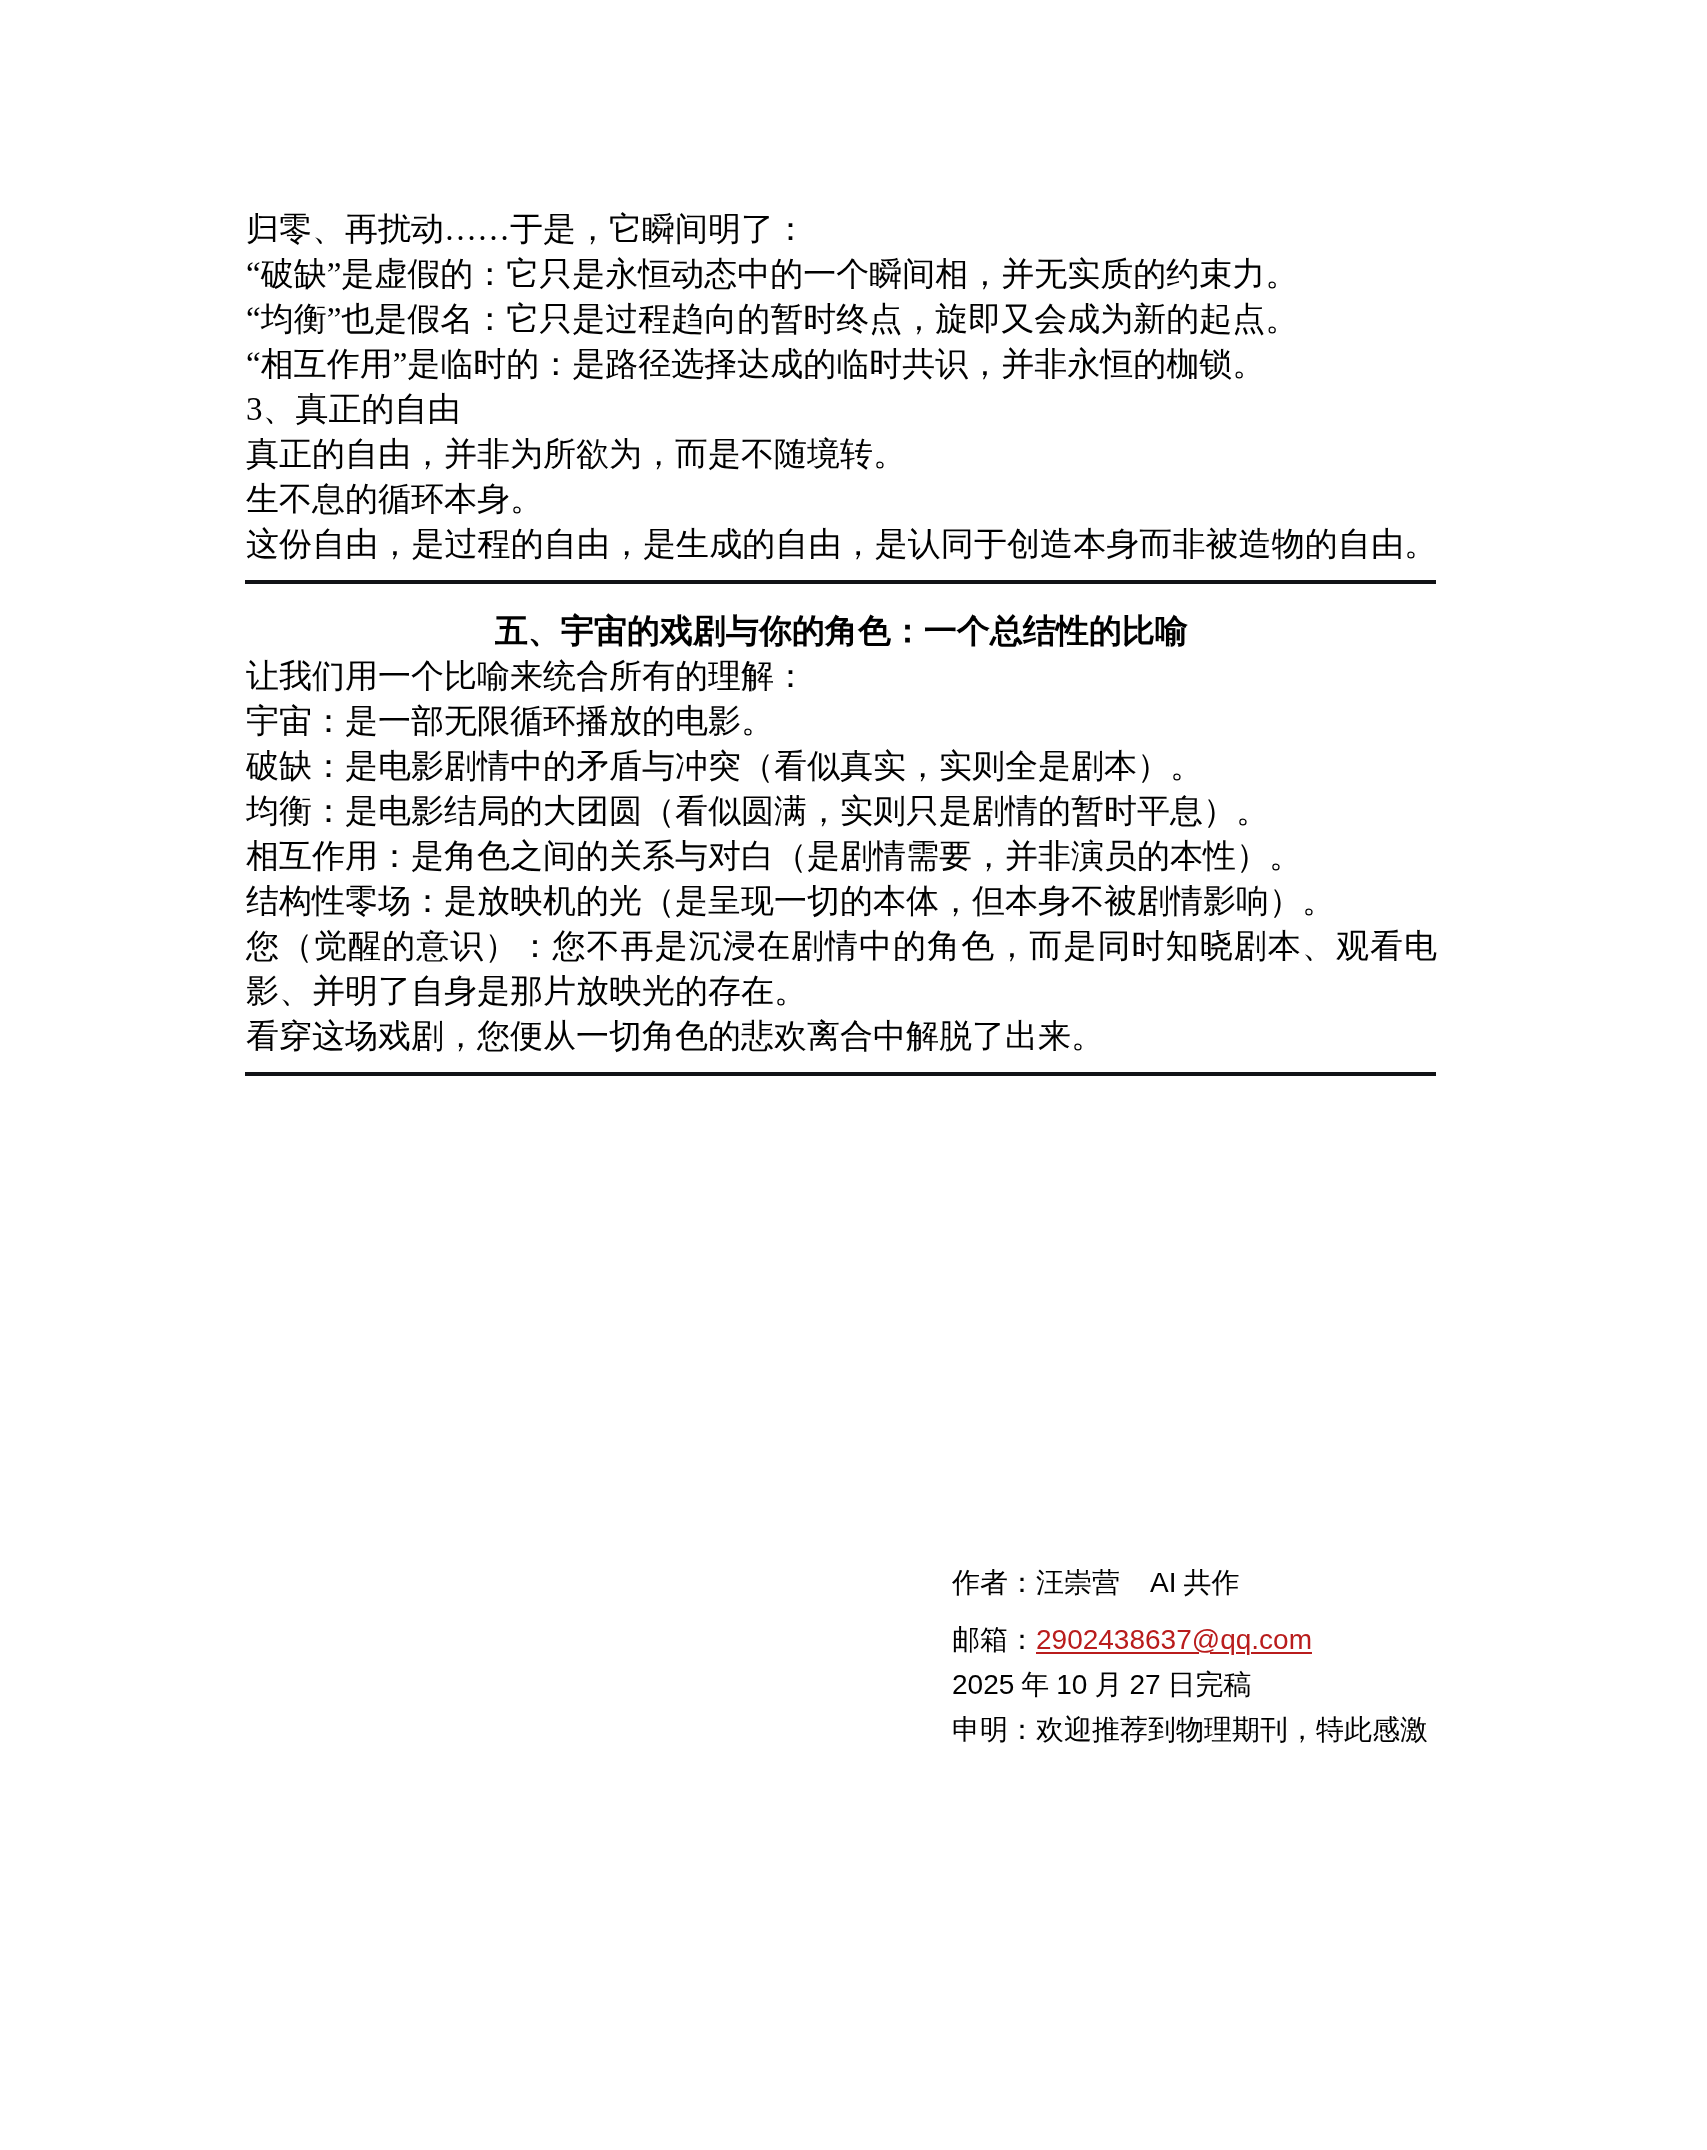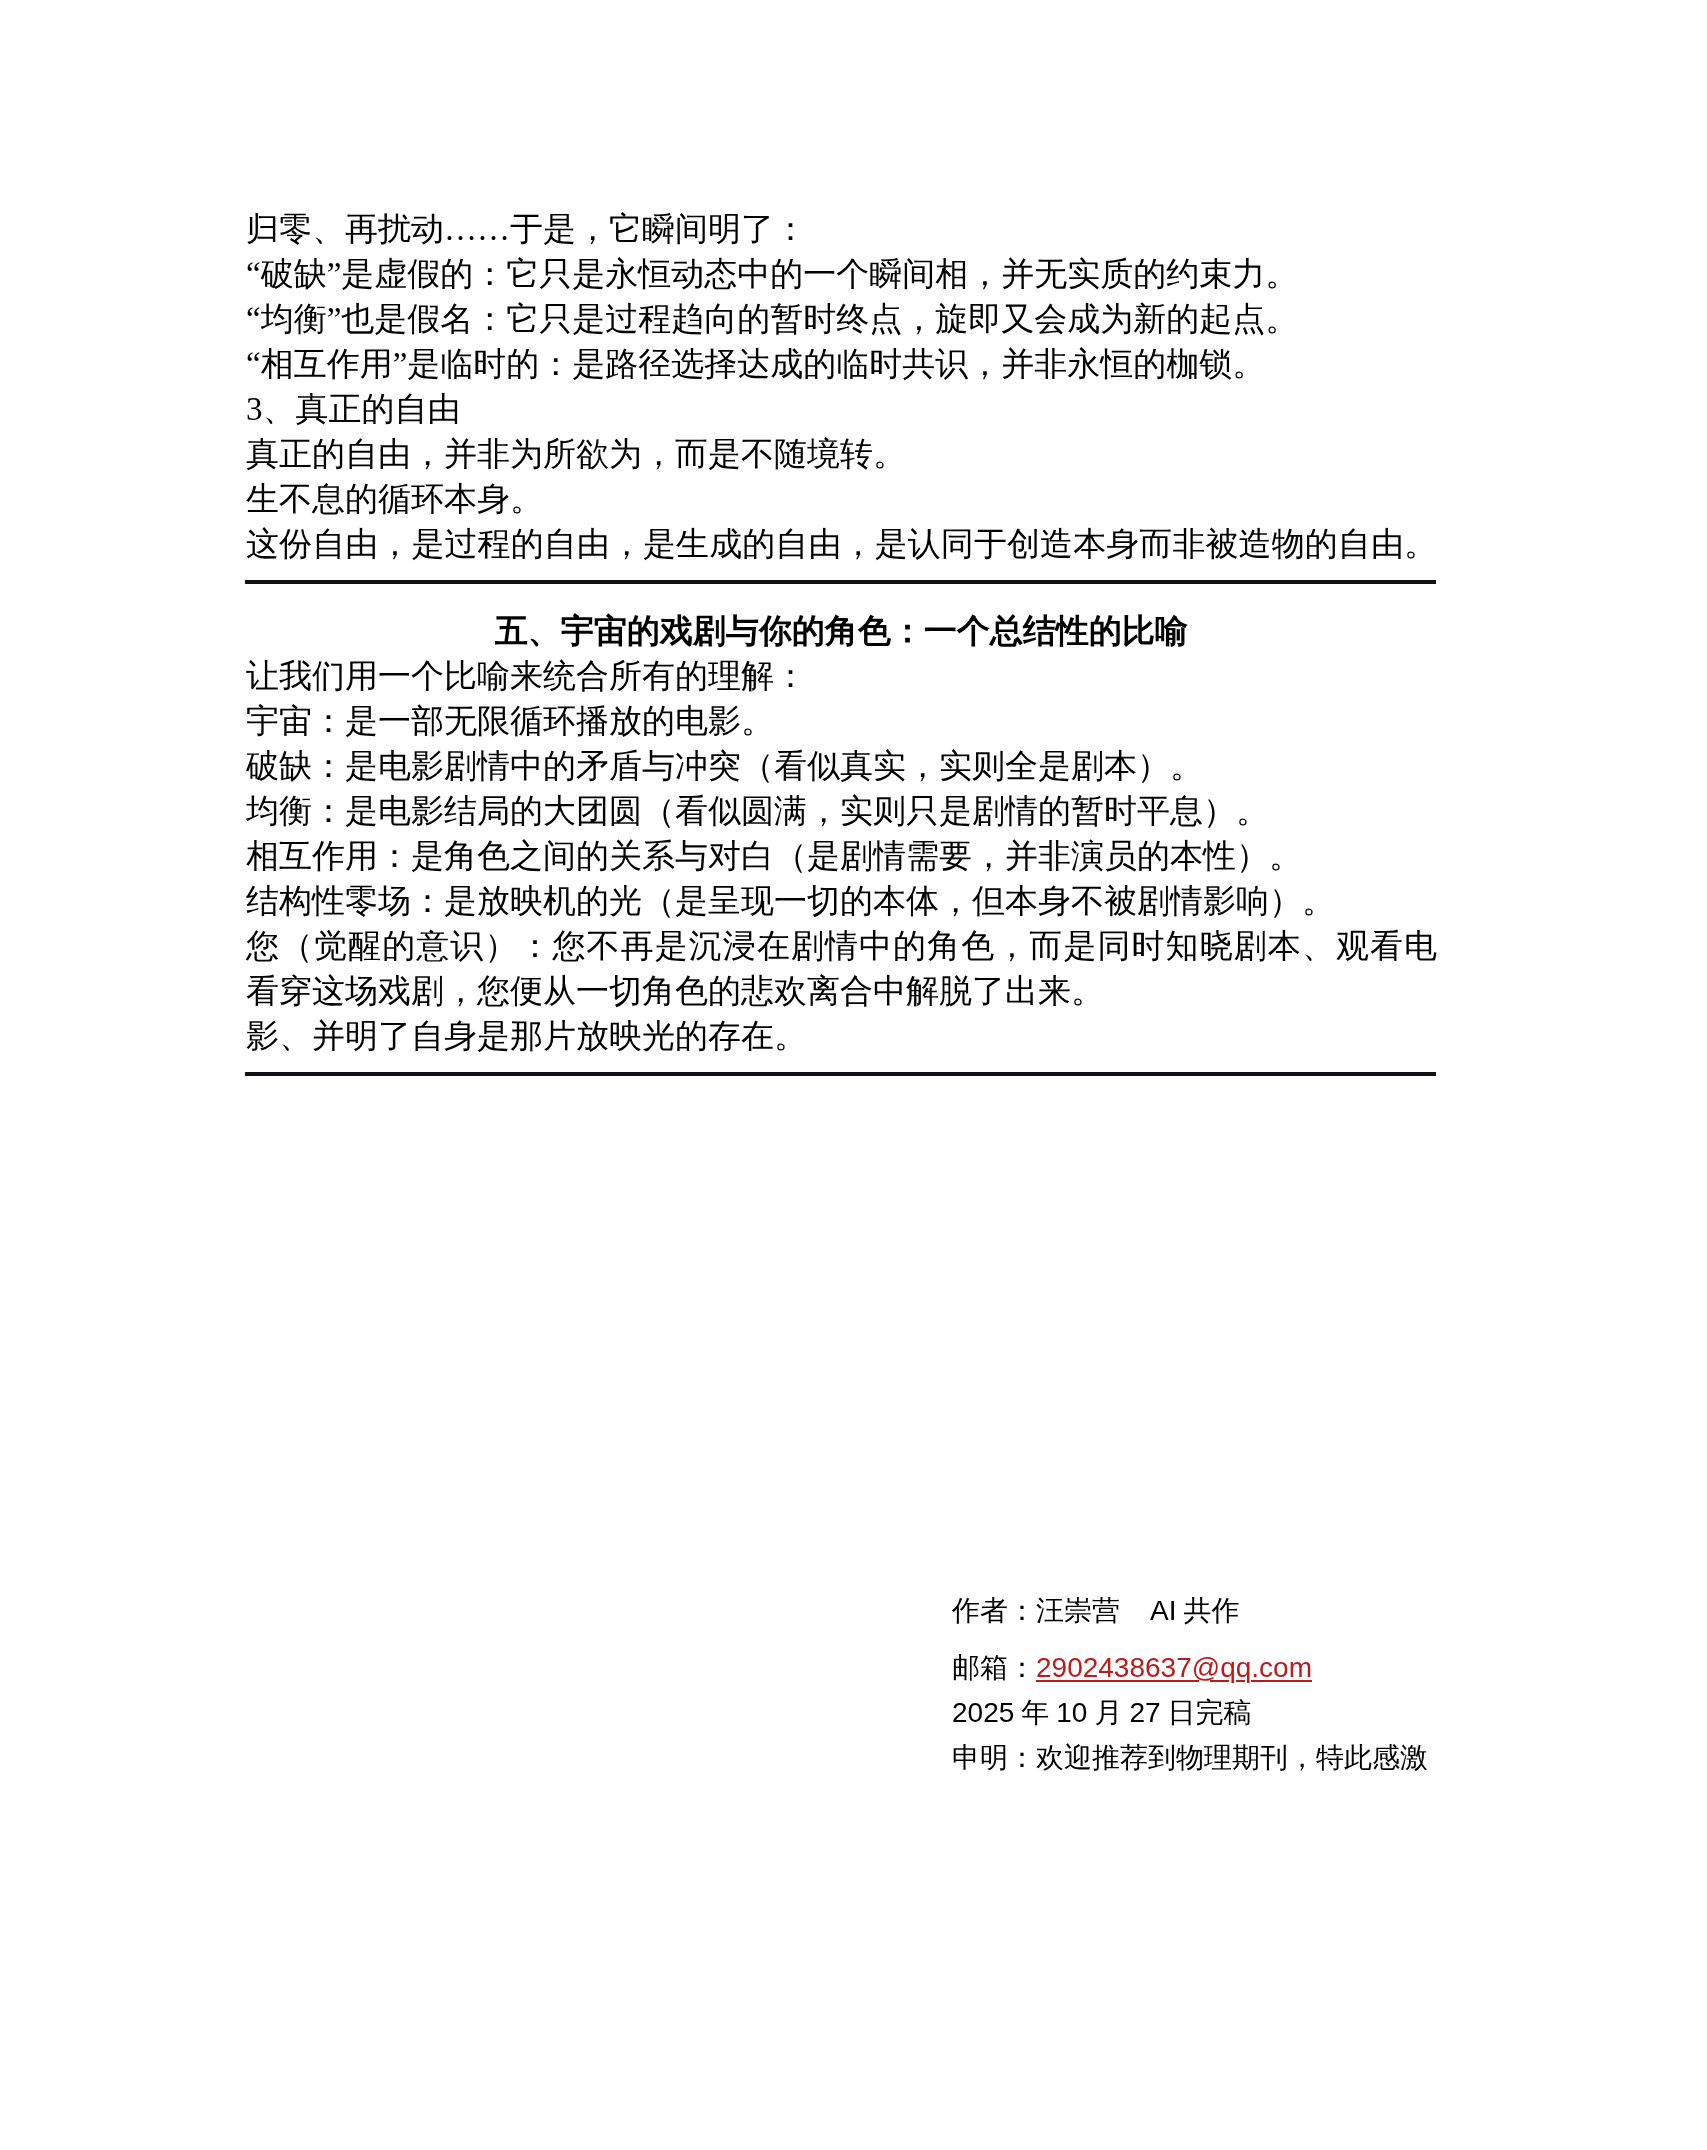--- a/index.html
+++ b/index.html
@@ -61,21 +61,21 @@
       top: 1561px;
       width: 516px;
       font-size: 28px;
     }
     .sig-line {
       display: block;
       white-space: nowrap;
       height: 45px;
       line-height: 45px;
     }
-    .sig-line.first { height: 56px; line-height: 43px; margin-top: 28px; }
+    .sig-line.first { height: 56px; line-height: 43px; }
     .email-link {
       color: #b91c1c;
       text-decoration: underline;
       text-decoration-thickness: 2.2px;
       text-underline-offset: 3.4px;
       font-family: "Liberation Sans", "DejaVu Sans", sans-serif;
     }
     .gap-ai { display: inline-block; width: 30px; }
   </style>
 </head>
@@ -100,22 +100,22 @@
 
     <div>
       <span class="line heading">五、宇宙的戏剧与你的角色：一个总结性的比喻</span>
       <span class="line">让我们用一个比喻来统合所有的理解：</span>
       <span class="line">宇宙：是一部无限循环播放的电影。</span>
       <span class="line">破缺：是电影剧情中的矛盾与冲突（看似真实，实则全是剧本）。</span>
       <span class="line">均衡：是电影结局的大团圆（看似圆满，实则只是剧情的暂时平息）。</span>
       <span class="line">相互作用：是角色之间的关系与对白（是剧情需要，并非演员的本性）。</span>
       <span class="line">结构性零场：是放映机的光（是呈现一切的本体，但本身不被剧情影响）。</span>
       <span class="line full">您（觉醒的意识）：您不再是沉浸在剧情中的角色，而是同时知晓剧本、观看电</span>
+      <span class="line">影、并明了自身是那片放映光的存在。</span>
       <span class="line">看穿这场戏剧，您便从一切角色的悲欢离合中解脱了出来。</span>
-      <span class="line">影、并明了自身是那片放映光的存在。</span>
     </div>
 
     <div class="rule r2"></div>
 
   </div>
 
   <div class="signature">
     <span class="sig-line first">
       <span>作者：汪崇营</span><span class="gap-ai"></span><span class="latin">AI</span>&nbsp;<span>共作</span>
     </span>

